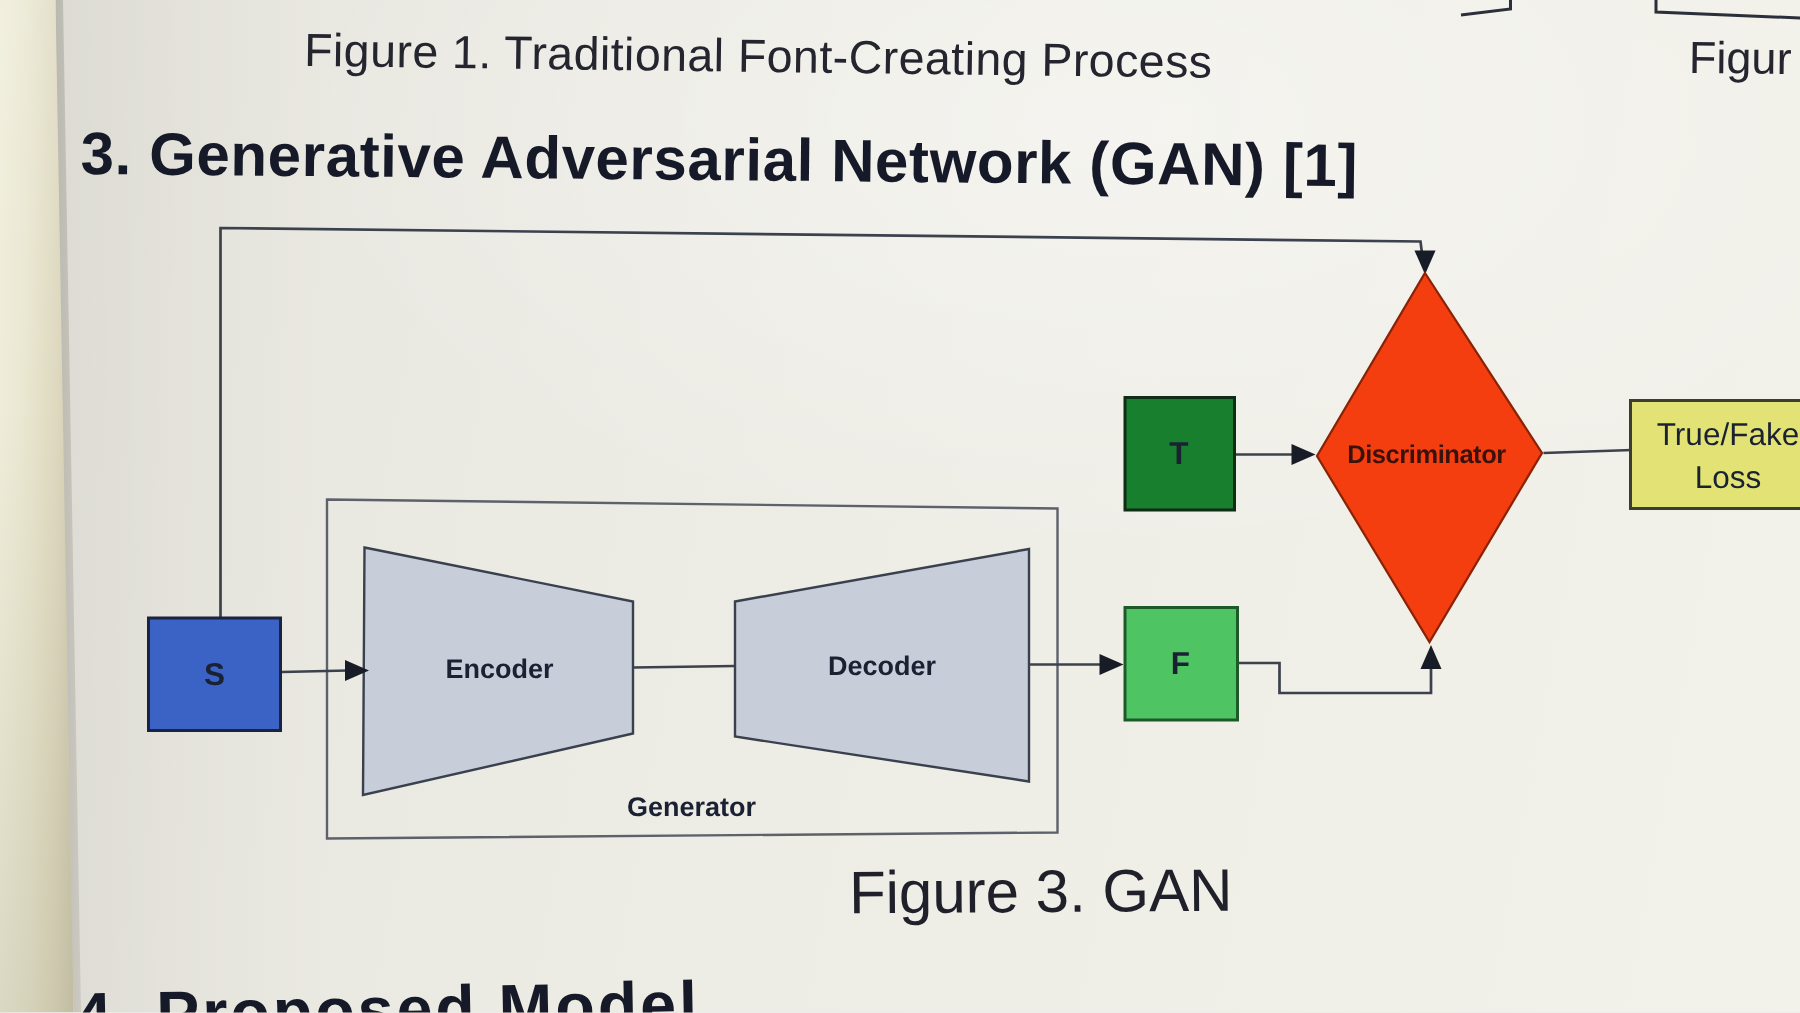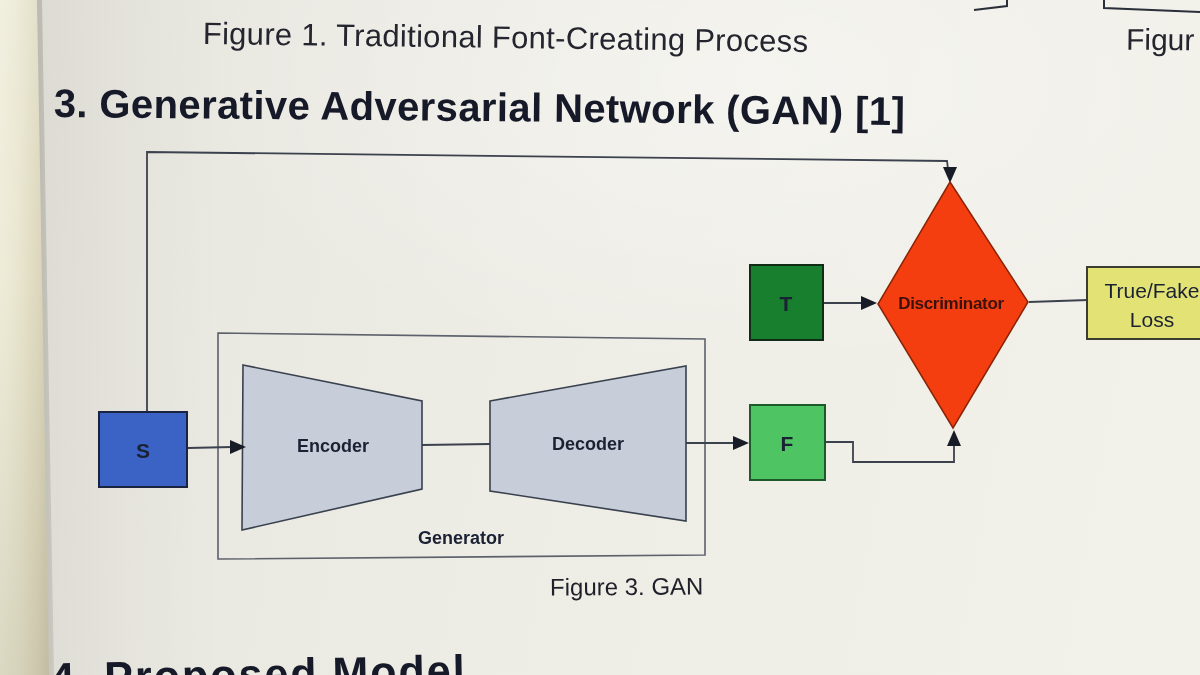--- a/index.html
+++ b/index.html
@@ -24,21 +24,21 @@
   }
   .frame-shadow {
     position:absolute; left:0; top:0; width:60px; height:675px;
     clip-path: polygon(37px 0, 42px 0, 54px 100%, 49px 100%);
     background: linear-gradient(90deg, rgba(100,97,85,0.55), rgba(100,97,85,0.12));
   }
   .txt { position:absolute; white-space:nowrap; line-height:1.08; }
   .fig1 { left:203px; top:17px; font-size:31px; color:#24252e; transform:rotate(0.75deg); transform-origin:left top; letter-spacing:0.3px; }
   .figur { left:1126px; top:24px; font-size:30px; color:#24252e; transform:rotate(0.6deg); }
   .heading3 { left:54px; top:82px; font-size:40px; font-weight:700; color:#161a28; transform:rotate(0.55deg); transform-origin:left top; letter-spacing:0.4px; }
-  .fig3 { left:550px; top:574px; font-size:24px; color:#1f2029; transform:rotate(-0.4deg); }
+  .fig3 { left:566px; top:574px; font-size:40px; color:#1f2029; transform:rotate(-0.4deg); }
   .heading4 { left:50px; top:655px; font-size:43px; font-weight:700; color:#161a28; letter-spacing:2px; transform:rotate(-1.1deg); transform-origin:left top; }
   svg.diagram { position:absolute; left:0; top:0; }
   svg text { font-family:"Liberation Sans", sans-serif; }
   .lbl { font-weight:700; }
 </style>
 </head>
 <body>
 
 <div class="photo">
 

